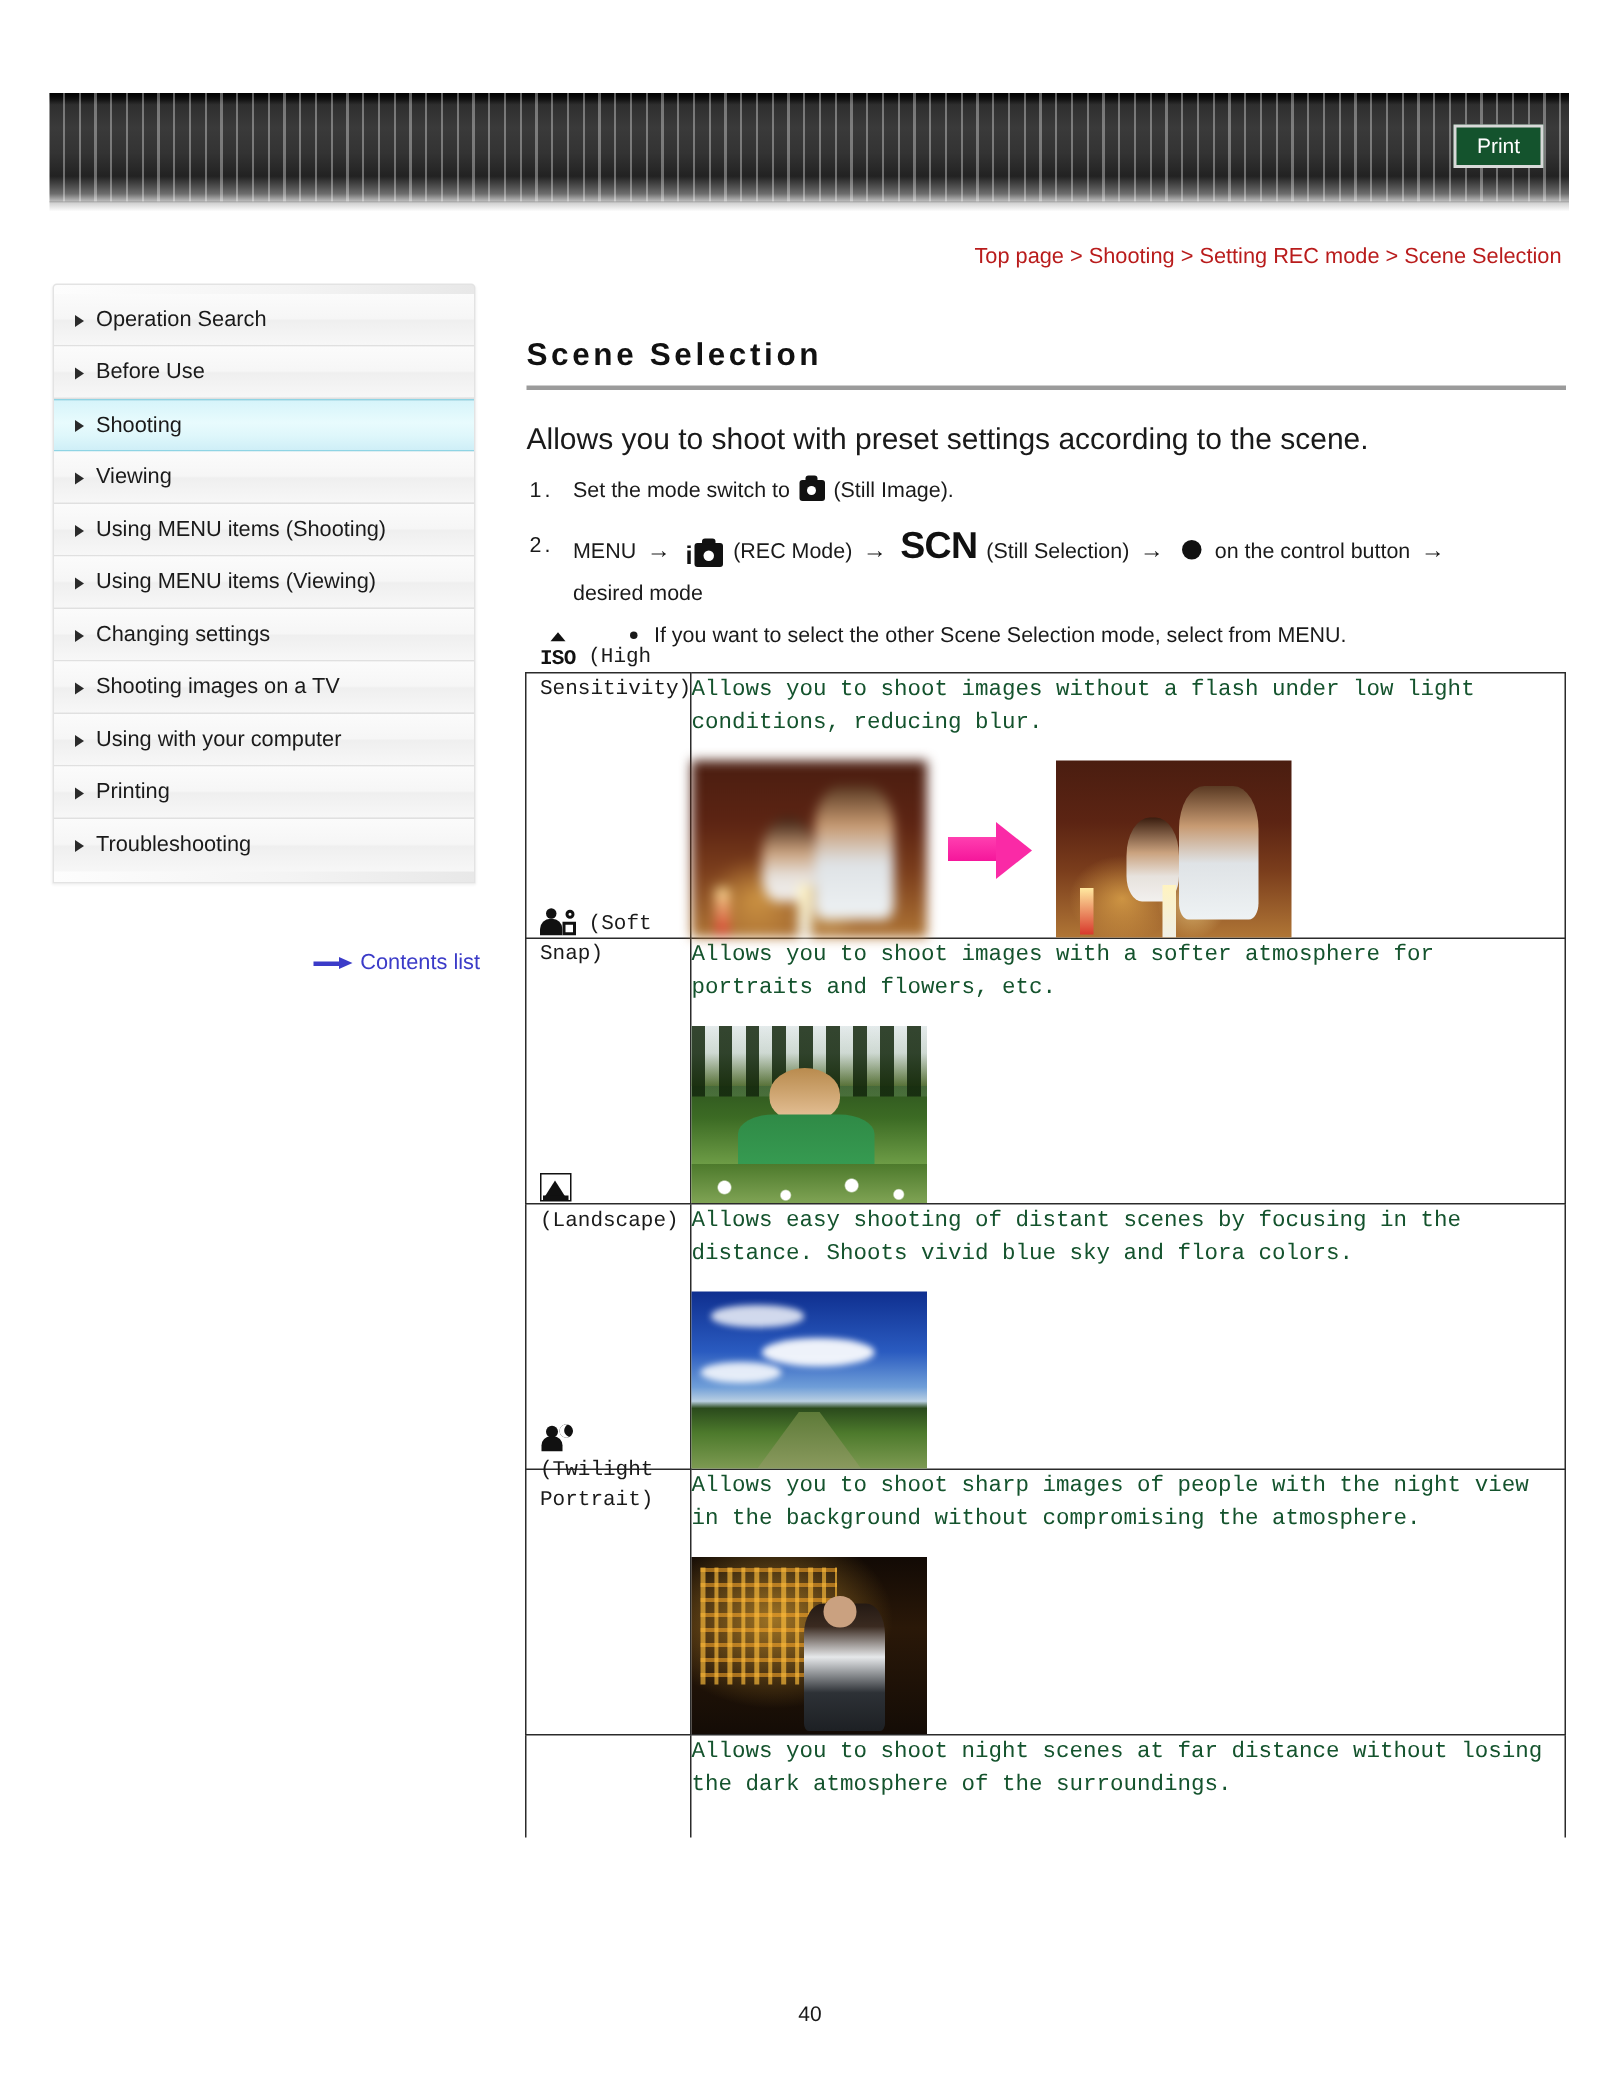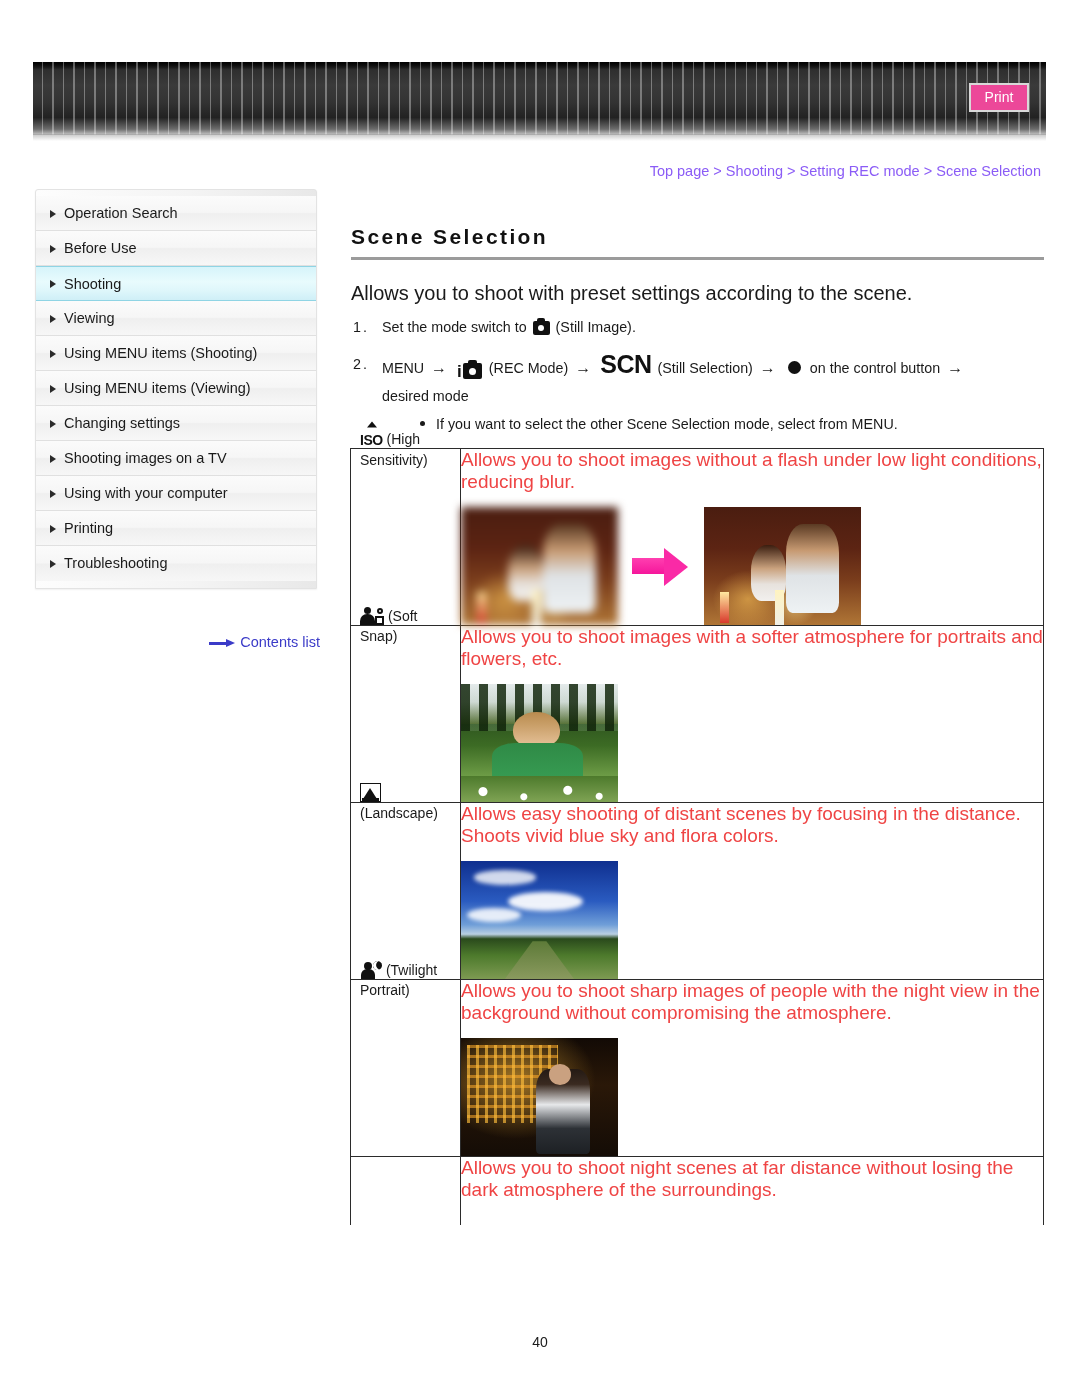--- a/index.html
+++ b/index.html
@@ -60,39 +60,39 @@
     letter-spacing: 2.6px;
     font-weight: 600;
     text-shadow: 0 1px 2px rgba(0,0,0,0.9);
     white-space: nowrap;
   }
   .print-button {
     position: absolute;
     right: 17px; top: 21px;
     width: 60px; height: 29px;
     border: 2px solid #d9d9d9;
-    background: #ec4899;
+    background: #14532d;
     color: #ffffff;
     font-size: 14px;
     line-height: 25px;
     text-align: center;
     cursor: pointer;
   }
 
   
   .breadcrumb {
     position: absolute;
     left: 346px; top: 163px;
     width: 695px;
     text-align: right;
     color: #3b3bc8;
     font-size: 14.5px;
     white-space: nowrap;
   }
-  .breadcrumb span { color: #8b5cf6; }
+  .breadcrumb span { color: #b91c1c; }
 
   
   .sidebar {
     position: absolute;
     left: 35px; top: 189px;
     width: 282px;
     background: linear-gradient(to right, #fdfdfd 0%, #f4f4f4 55%, #e8e8e8 100%);
     border: 1px solid #e3e3e3;
     border-radius: 3px 3px 0 0;
     padding-top: 6px;
@@ -248,20 +248,21 @@
     vertical-align: -1px; margin: 0 5px;
   }
 
   
   .scene-table {
     position: absolute;
     left: 350px; top: 448px;
     width: 694px;
     border-collapse: collapse;
     table-layout: fixed;
+    font-family: Liberation Mono, monospace;
   }
   .scene-table td {
     border: 1.5px solid #2b2b2b;
     vertical-align: top;
     padding: 0;
   }
   .col-icon { width: 110px; }
   .icon-cell {
     position: relative;
     height: 100%;
@@ -270,22 +271,22 @@
     line-height: 20px;
   }
   .icon-cell .inner {
     position: absolute;
     left: 9px; right: 5px;
     top: 50%;
     transform: translateY(-50%);
   }
   .desc-cell { padding: 12px 14px 14px 14px; }
   .desc-text {
-    font-size: 19px;
-    color: #ef4444;
+    font-size: 15px;
+    color: #14532d;
     line-height: 22px;
     margin-bottom: 14px;
   }
   .photo-row { display: flex; align-items: center; }
   .photo {
     width: 157px; height: 118px;
     border: 0; display: block;
   }
   .pink-arrow {
     position: relative;

